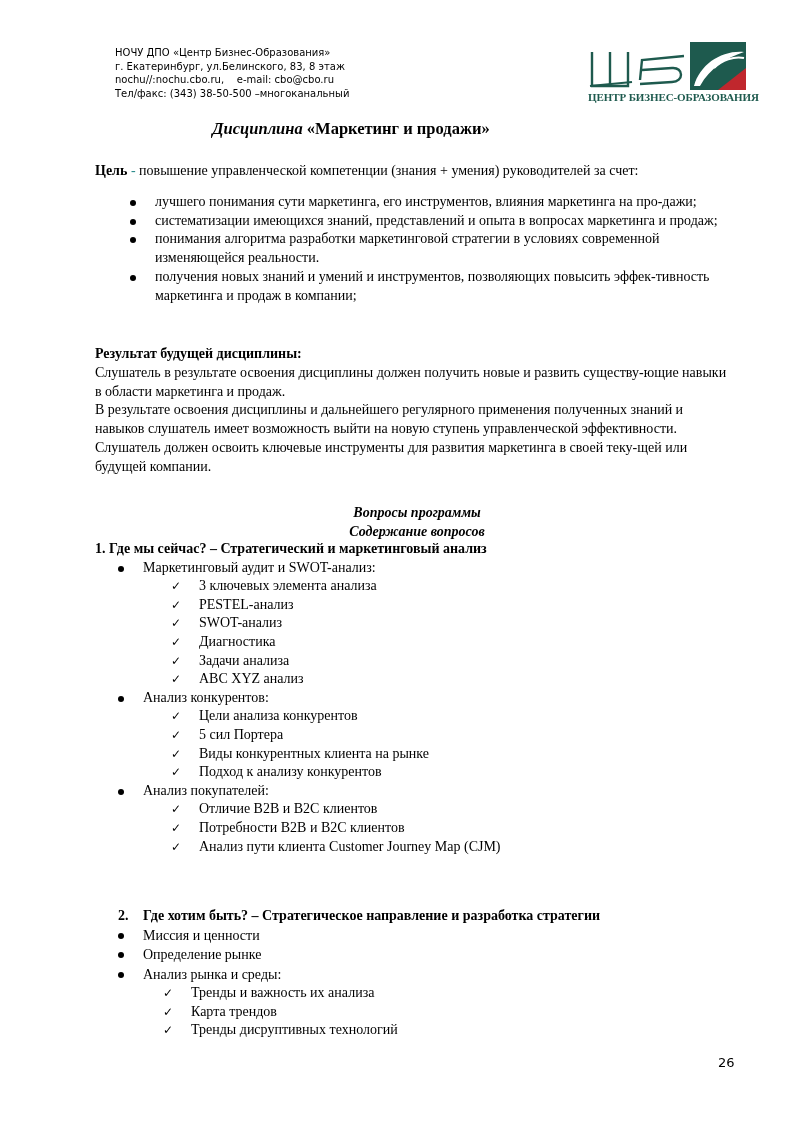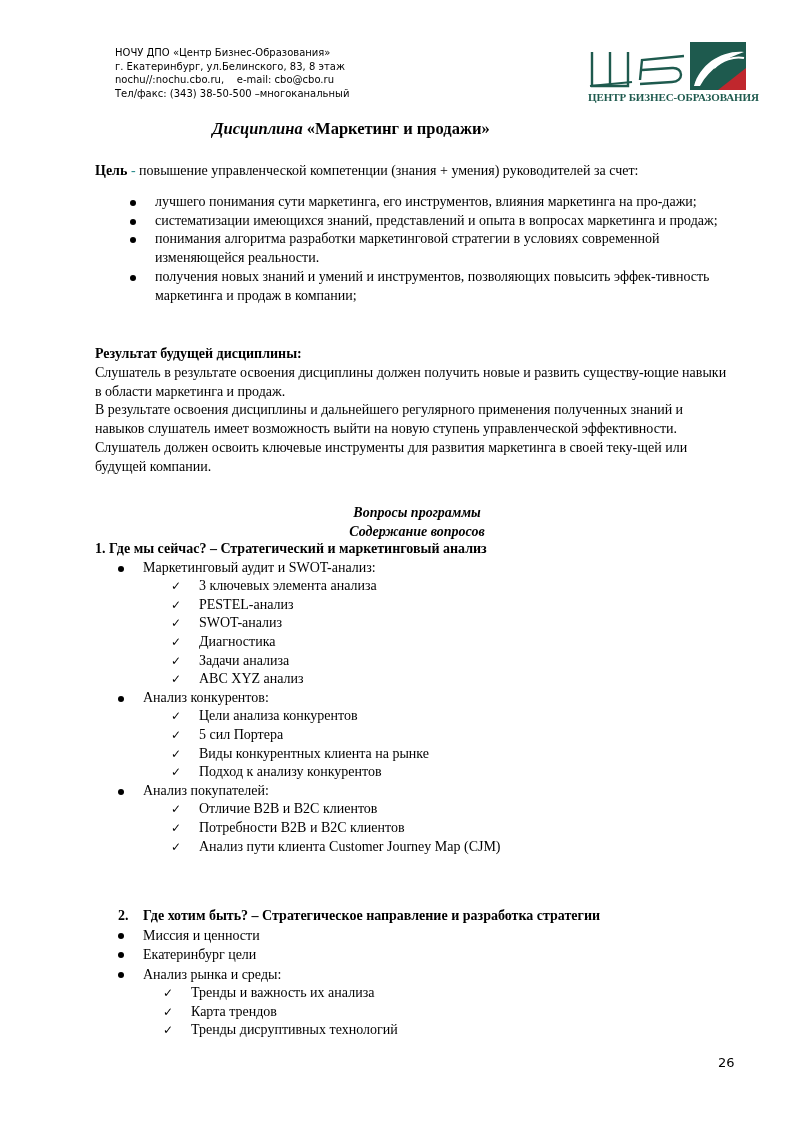--- a/index.html
+++ b/index.html
@@ -140,20 +140,20 @@
   <div class="sub"><span class="check">✓</span><span>Отличие B2B и B2C клиентов</span></div>
   <div class="sub"><span class="check">✓</span><span>Потребности B2B и B2C клиентов</span></div>
   <div class="sub"><span class="check">✓</span><span>Анализ пути клиента Customer Journey Map (CJM)</span></div>
 </div>
 
 <div class="section sec2">
   <div class="sec-title">
     <span class="num" style="padding-left:23px;width:25px;">2.</span><span>Где хотим быть? – Стратегическое направление и разработка стратегии</span>
   </div>
   <div class="item"><span class="bullet"></span><span>Миссия и ценности</span></div>
-  <div class="item"><span class="bullet"></span><span>Екатеринбург цели</span></div>
+  <div class="item"><span class="bullet"></span><span>Определение рынке</span></div>
   <div class="item"><span class="bullet"></span><span>Анализ рынка и среды:</span></div>
   <div class="sub"><span class="check">✓</span><span>Тренды и важность их анализа</span></div>
   <div class="sub"><span class="check">✓</span><span>Карта трендов</span></div>
   <div class="sub"><span class="check">✓</span><span>Тренды дисруптивных технологий</span></div>
 </div>
 
 <div class="page-number">26</div>
 
 </body></html>

